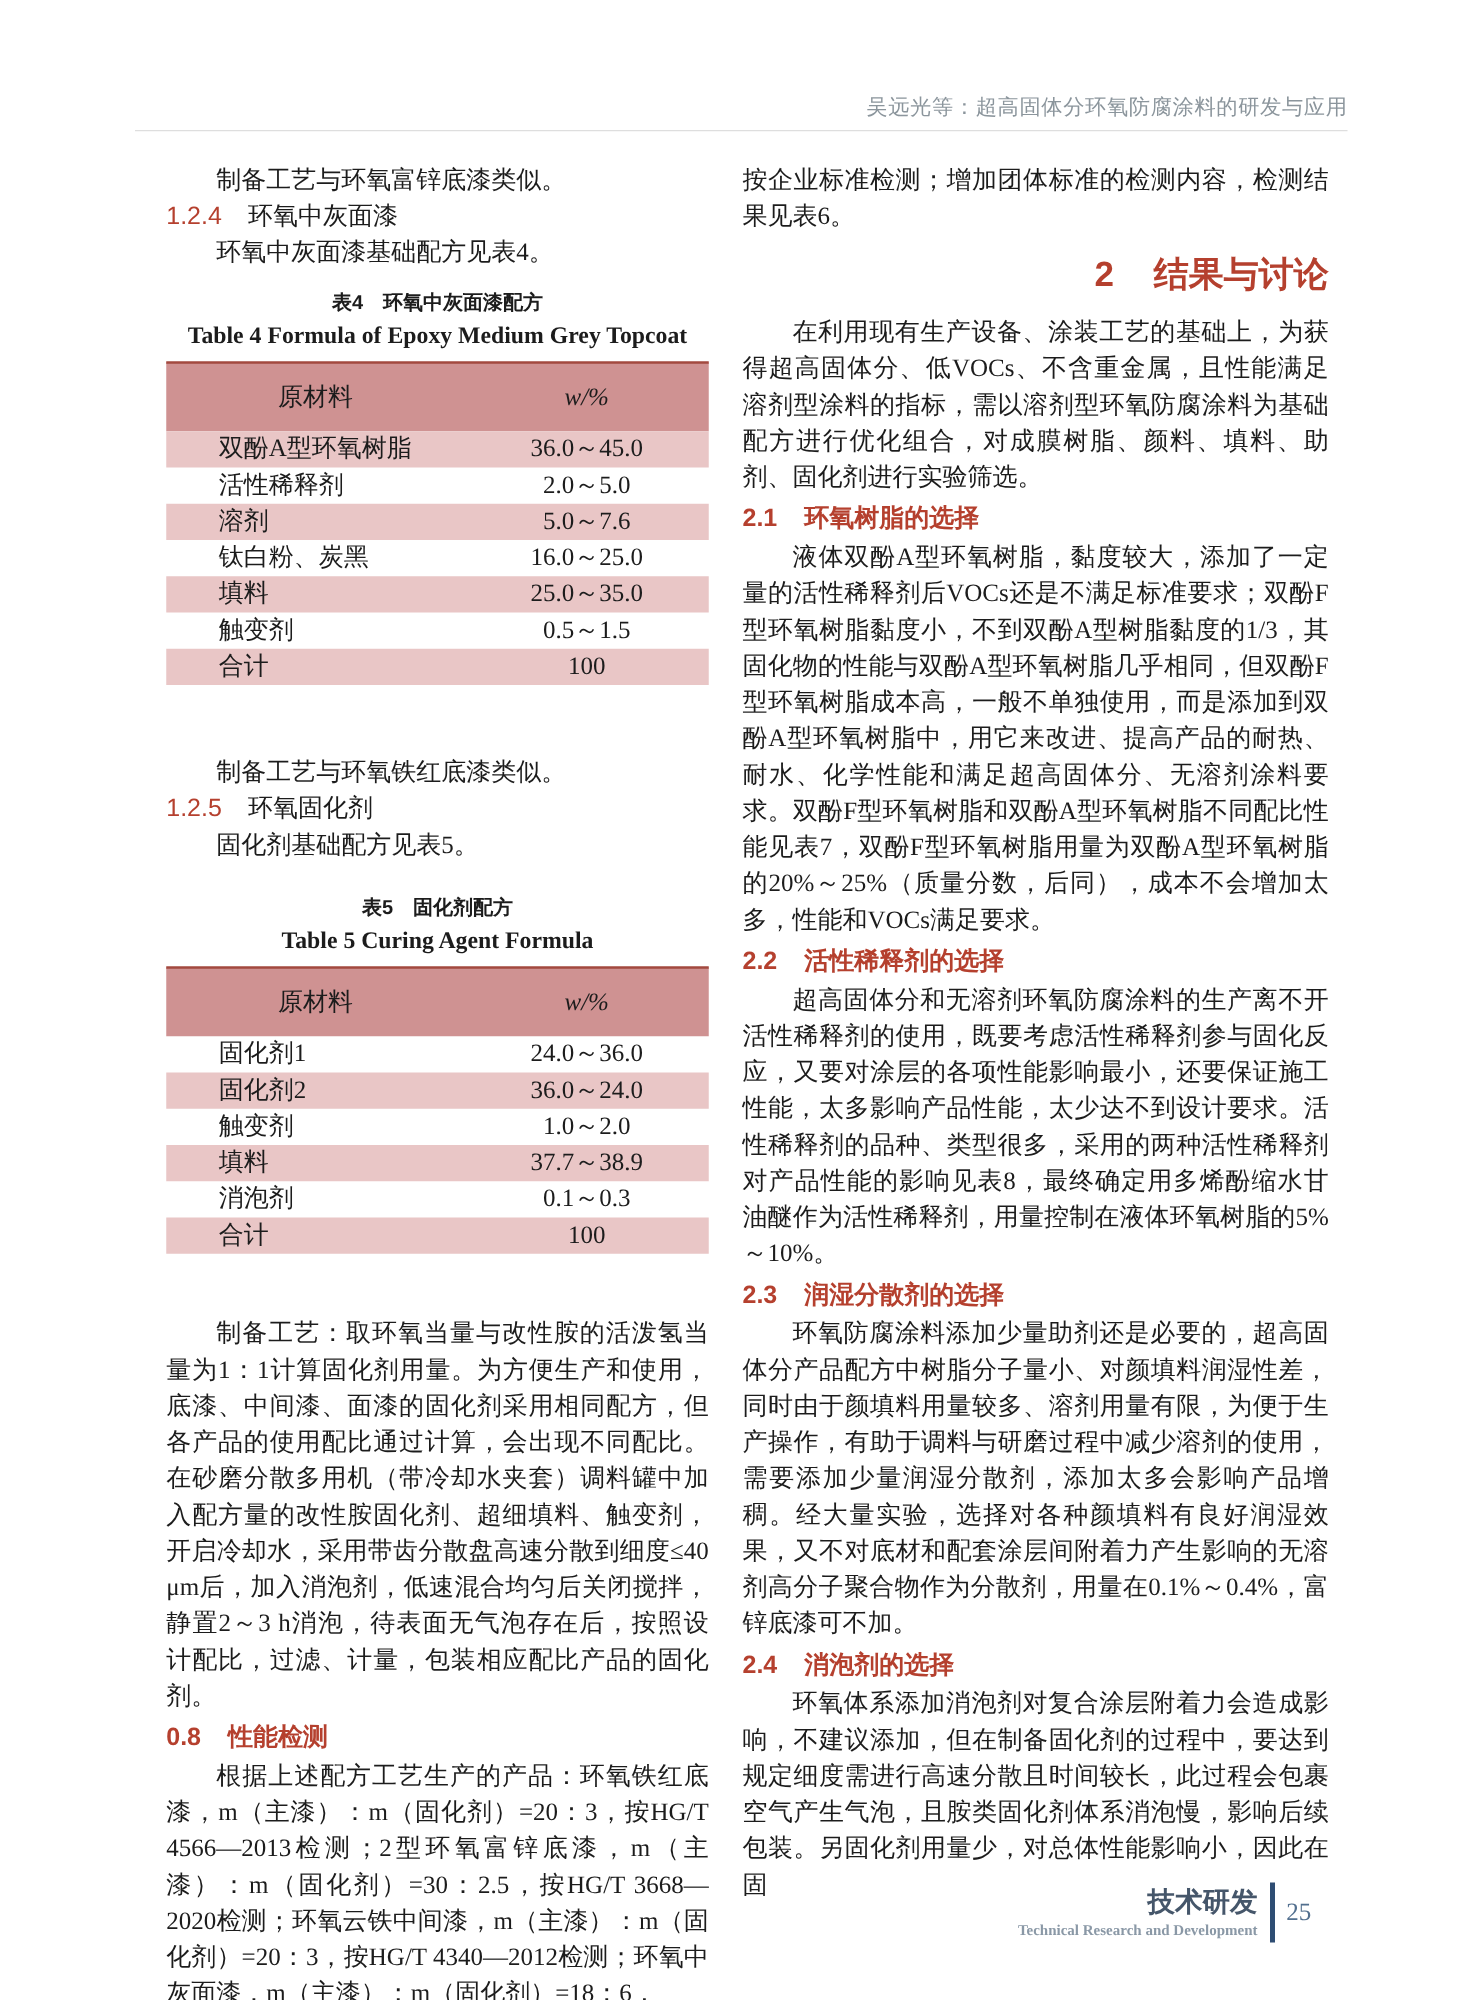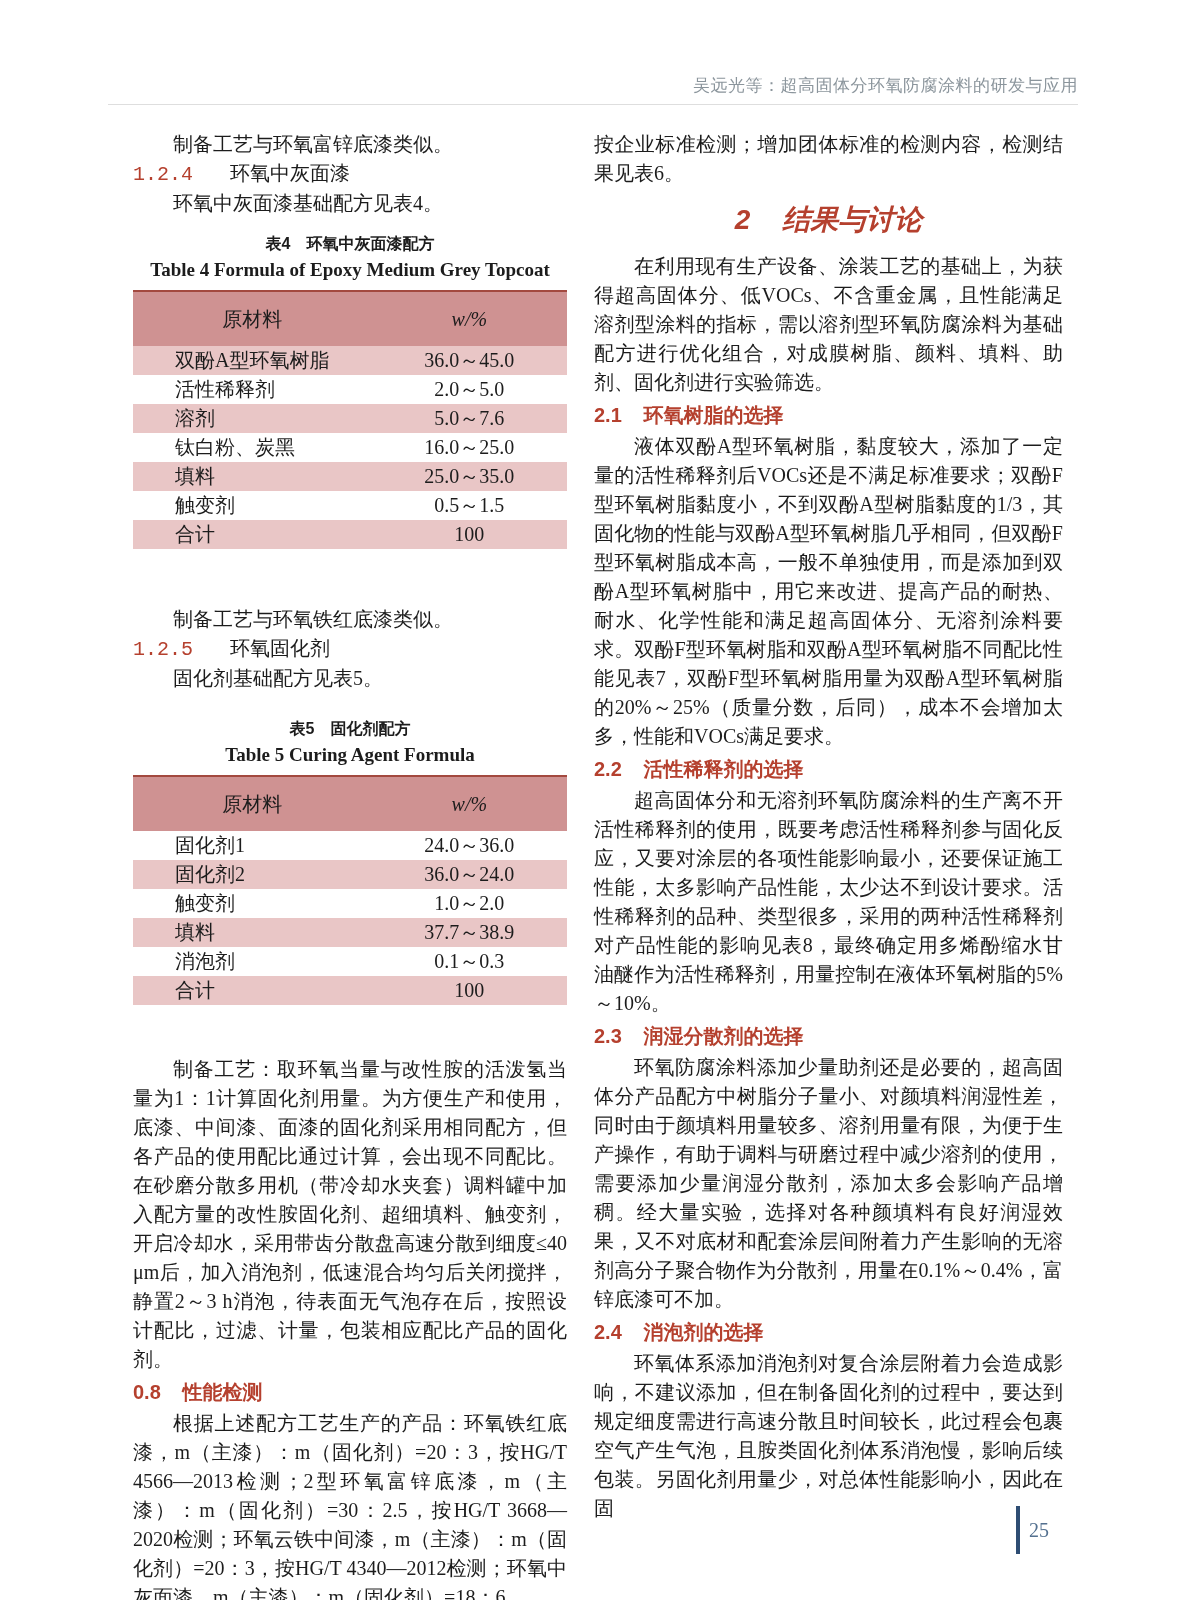--- a/index.html
+++ b/index.html
@@ -37,35 +37,35 @@
   }
   .col-left{left:133px;width:434px;}
   .col-right{left:594px;width:469px;}
 
   .col p{margin:0;text-indent:2em;}
   .col p.noindent{text-indent:0;}
 
   h1.sec{
     margin:14px 0 14px;font-size:28px;line-height:36px;
     color:var(--accent-red,#b5402e);font-weight:bold;
-    font-family:"Liberation Sans","DejaVu Sans",sans-serif;text-align:center;font-style:italic;
+    font-family:"Liberation Sans","DejaVu Sans",sans-serif;text-align:right;
   }
   h1.sec .num{margin-right:24px;}
 
   h2.sub2{
     margin:4px 0 2px;font-size:20px;line-height:29px;font-weight:bold;
     color:var(--accent-red,#b5402e);
     font-family:"Liberation Sans","DejaVu Sans",sans-serif;text-align:left;
   }
   h2.sub2 .num{margin-right:16px;}
 
   h3.sub3{margin:0;font-size:20px;line-height:29px;font-weight:normal;text-align:left;}
   h3.sub3 .num{
-    color:var(--accent-red,#b5402e);margin-right:32px;
-    font-family:Liberation Mono, monospace;
+    color:var(--accent-red,#b5402e);margin-right:16px;
+    font-family:Liberation Sans, sans-serif;
   }
 
   .tbl-caption{text-align:center;margin-top:14px;text-indent:0;}
   .cap-zh{
     font-family:"Liberation Sans","DejaVu Sans",sans-serif;
     font-weight:bold;font-size:16px;line-height:24px;
   }
   .cap-en{font-weight:bold;font-size:19px;line-height:24px;margin-top:2px;}
 
   table.formula{
@@ -267,17 +267,21 @@
     <p>环氧防腐涂料添加少量助剂还是必要的，超高固体分产品配方中树脂分子量小、对颜填料润湿性差，同时由于颜填料用量较多、溶剂用量有限，为便于生产操作，有助于调料与研磨过程中减少溶剂的使用，需要添加少量润湿分散剂，添加太多会影响产品增稠。经大量实验，选择对各种颜填料有良好润湿效果，又不对底材和配套涂层间附着力产生影响的无溶剂高分子聚合物作为分散剂，用量在0.1%～0.4%，富锌底漆可不加。</p>
 
     <h2 class="sub2">
       <span class="num">2.4</span>
       <span>消泡剂的选择</span>
     </h2>
     <p>环氧体系添加消泡剂对复合涂层附着力会造成影响，不建议添加，但在制备固化剂的过程中，要达到规定细度需进行高速分散且时间较长，此过程会包裹空气产生气泡，且胺类固化剂体系消泡慢，影响后续包装。另固化剂用量少，对总体性能影响小，因此在固</p>
   </div>
 
   <div class="footer">
+    <div class="footer-text">
+      <div class="f-zh">技术研发</div>
+      <div class="f-en">Technical Research and Development</div>
+    </div>
     <div class="f-bar"></div>
     <div class="f-num">25</div>
   </div>
 
 </div>
 
 </body></html>

